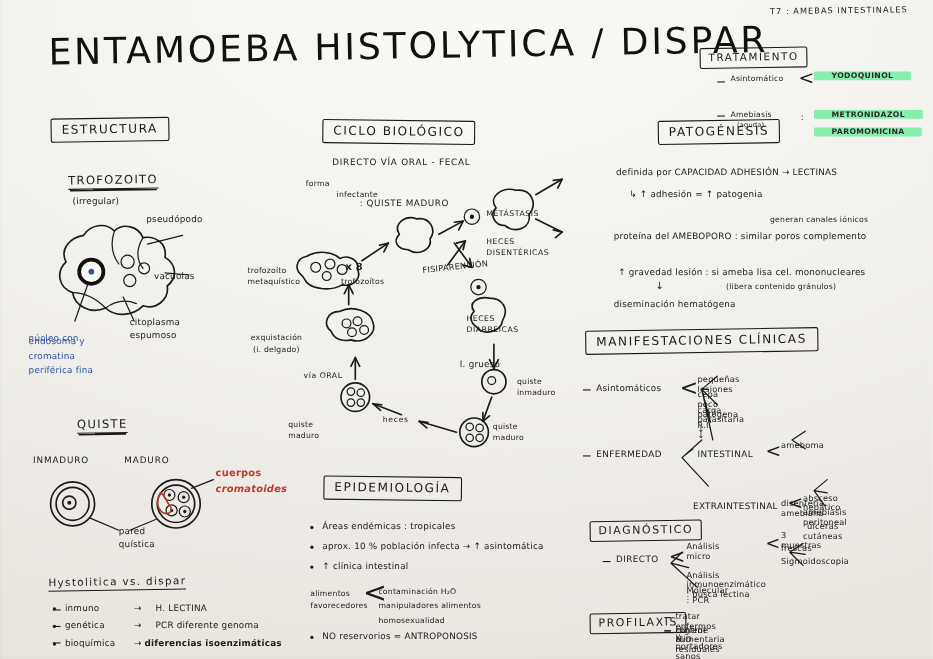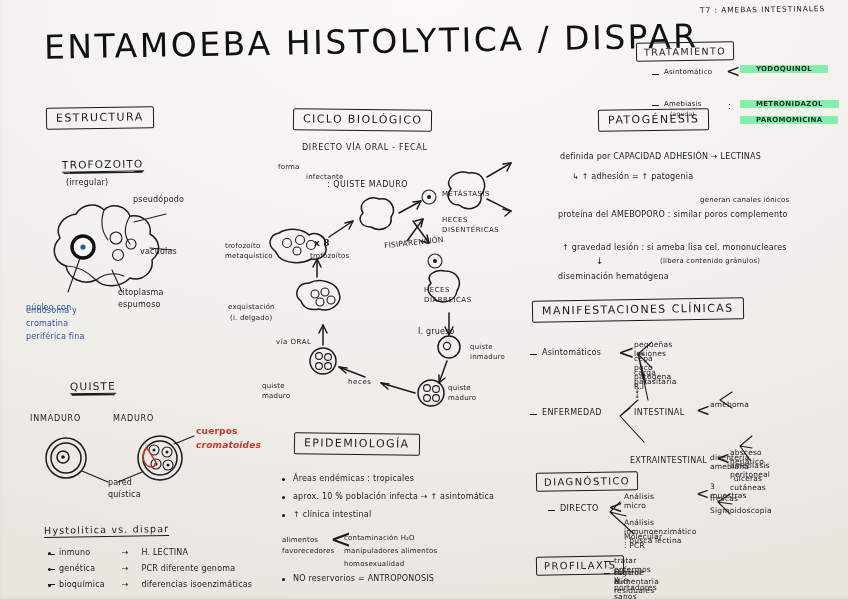--- a/index.html
+++ b/index.html
@@ -187,21 +187,21 @@
       <span style="margin-left:10px;">H. LECTINA</span>
     </li>
     <li style="padding-left:11px;margin-bottom:7px;">
       <span style="display:inline-block;width:60px;">genética</span>
       <span>→</span>
       <span style="margin-left:10px;">PCR diferente genoma</span>
     </li>
     <li style="padding-left:11px;">
       <span style="display:inline-block;width:60px;">bioquímica</span>
       <span>→</span>
-      <span style="margin-left:10px;">diferencias isoenzimáticas</span>
+      <span style="font-weight:bold;">diferencias isoenzimáticas</span>
     </li>
   </ul>
 </div>
 
 <style>
   #comparison-dashes span{position:absolute;width:7px;height:1.3px;background:#1a1a1a;}
 </style>
 <div class="abs" id="comparison-dashes" style="left:48px;top:548px;">
   <span style="left:0;top:6px;"></span>
     <span style="left:0;top:21px;"></span>

